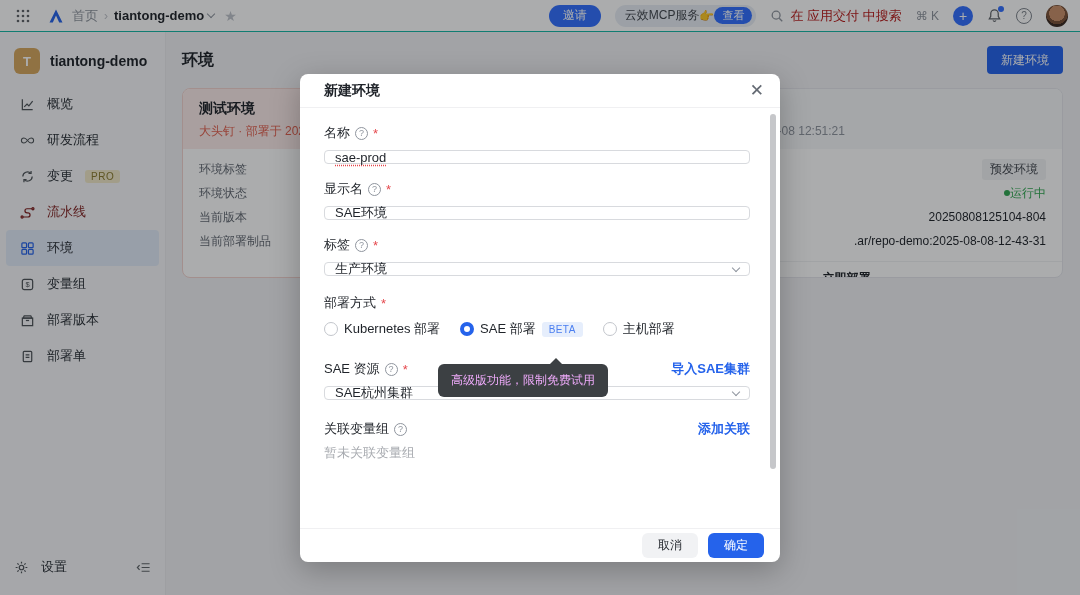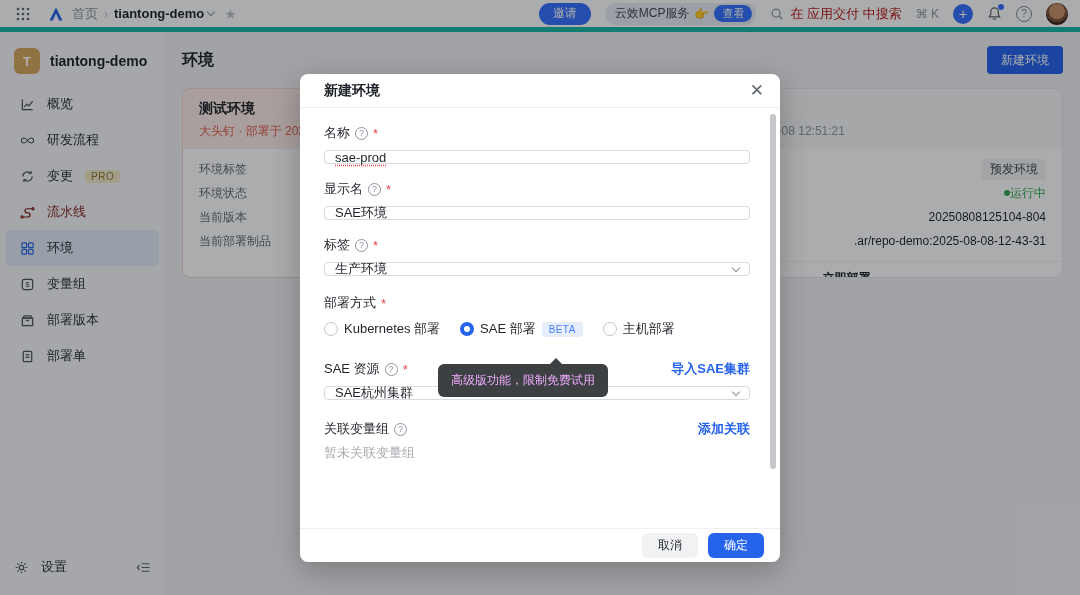--- a/index.html
+++ b/index.html
@@ -1,32 +1,32 @@
 <!DOCTYPE html>
 <html><head>
 <meta charset="utf-8">
 <style>
   * { margin:0; padding:0; box-sizing:border-box; }
   html,body { width:1080px; height:595px; overflow:hidden; }
   body { font-family:"Liberation Sans","DejaVu Sans",sans-serif; font-size:12px; color:#1f2329; background:#f1f2f5; position:relative; }
   svg { display:block; }
 
   
-  .topbar { height:32px; background:#fff; display:flex; align-items:center; padding:0 12px; border-bottom:5px solid #14b8a6; position:relative; z-index:1; }
+  .topbar { height:32px; background:#fff; display:flex; align-items:center; padding:0 12px; border-bottom:1px solid #14b8a6; position:relative; z-index:1; }
   .grid-icon { margin:0 10px 0 4px; color:#5f6368; }
   .logo { margin:0 8px; }
   .crumb { display:flex; align-items:center; gap:6px; }
   .crumb .home { color:#8f959e; font-size:13px; cursor:pointer; }
   .crumb .sep { color:#c0c4cb; }
   .crumb .proj { color:#1f2329; font-size:13px; font-weight:600; display:flex; align-items:center; gap:4px; cursor:pointer; }
   .chev-dn { width:6px; height:6px; border-right:1.4px solid #8f959e; border-bottom:1.4px solid #8f959e; transform:rotate(45deg); margin-top:-3px; }
   .star { color:#c0c4cb; font-size:14px; margin-left:10px; cursor:pointer; }
   .tb-right { margin-left:auto; display:flex; align-items:center; gap:14px; }
   .pill-invite { background:#3370ff; color:#fff; border:none; height:22px; padding:0 14px; border-radius:12px; font-size:12px; cursor:pointer; }
-  .pill-mcp { background:#e8edf5; height:22px; padding:0 4px 0 10px; border-radius:12px; display:flex; align-items:center; gap:5px; font-size:12px; color:#41464d; cursor:pointer; }
+  .pill-mcp { background:#e8edf5; height:22px; padding:0 4px 0 10px; border-radius:12px; display:flex; align-items:center; font-size:12px; color:#41464d; cursor:pointer; }
   .pill-mcp .view { background:#3370ff; color:#fff; border-radius:10px; padding:1px 8px; font-size:11px; }
   .search { display:flex; align-items:center; gap:6px; color:#8f959e; cursor:text; }
   .search .ph { font-size:13px; color:#b91c1c; }
   .kbd { color:#8f959e; font-size:12px; }
   .plus-btn { width:20px; height:20px; border-radius:50%; background:#3370ff; color:#fff; display:flex; align-items:center; justify-content:center; font-size:14px; line-height:1; cursor:pointer; }
   .bell-wrap { position:relative; color:#5f6368; cursor:pointer; }
   .bell-dot { position:absolute; top:-2px; right:-2px; width:6px; height:6px; background:#3370ff; border-radius:50%; }
   .help-circ { width:16px; height:16px; border:1.3px solid #7d838b; border-radius:50%; color:#7d838b; font-size:10px; display:flex; align-items:center; justify-content:center; cursor:pointer; }
   .avatar { width:22px; height:22px; border-radius:50%; background:radial-gradient(circle at 50% 38%, #c98f6a 0 44%, #7a5138 45% 62%, #3a2a22 63%); cursor:pointer; }
 

